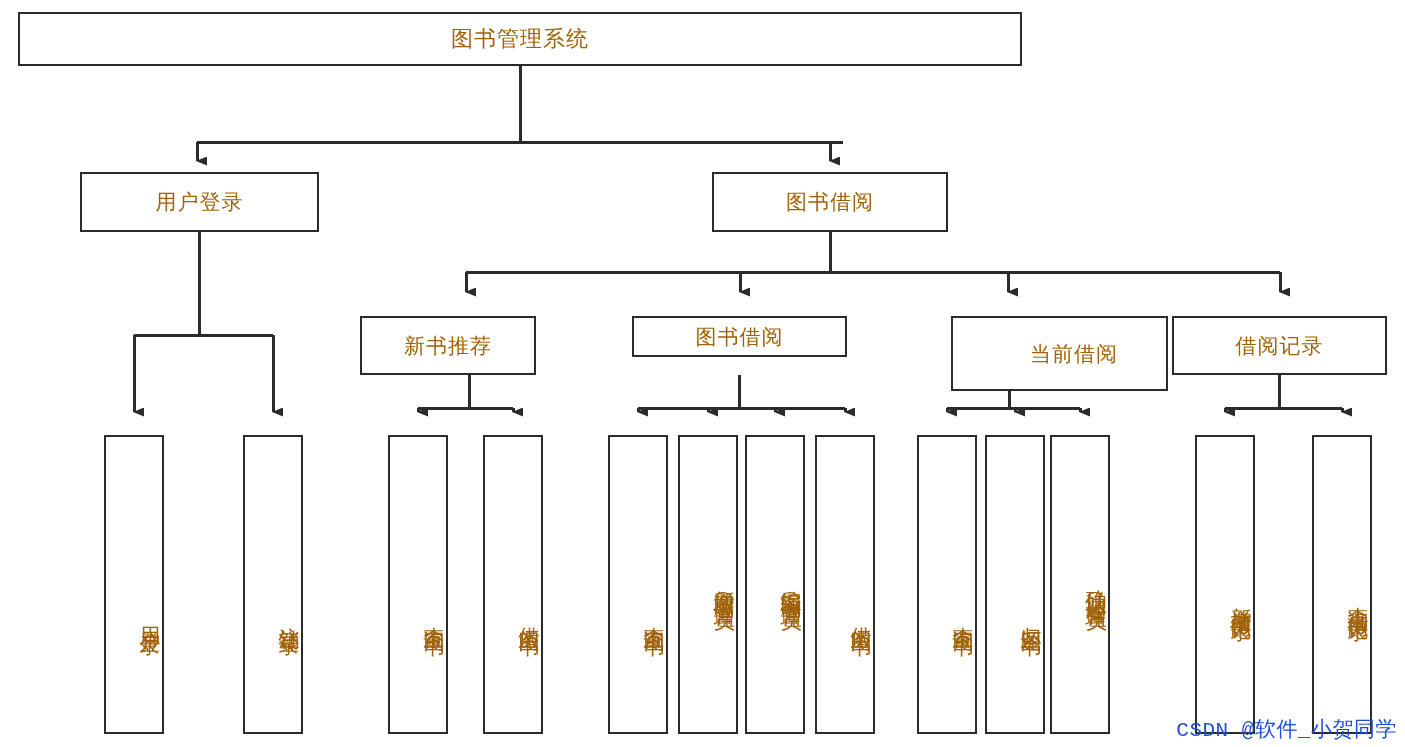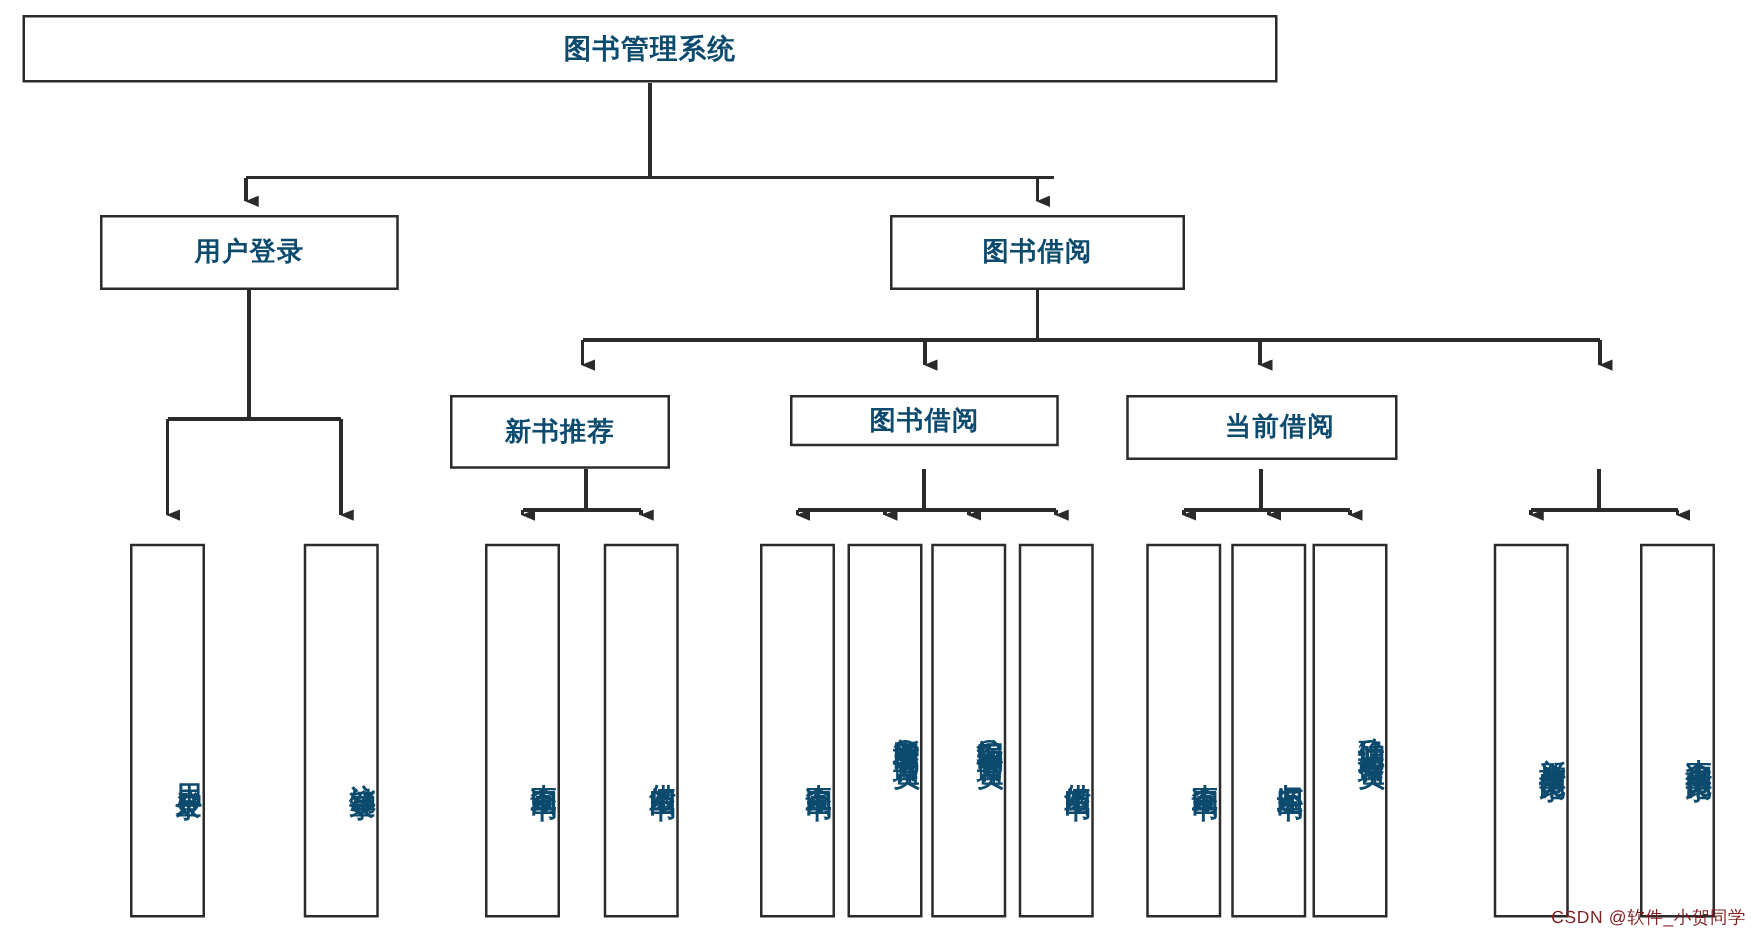--- a/index.html
+++ b/index.html
@@ -27,23 +27,22 @@
     pointer-events: none;
   }
   .node {
     position: absolute;
     box-sizing: border-box;
     background: #ffffff;
     border: 2px solid #2b2b2b;
     display: flex;
     align-items: center;
     justify-content: center;
-    color: #0c4a6e;
+    color: #a16207;
     z-index: 2;
-    font-weight: bold;
   }
   .node.h {
     font-size: 21px;
     letter-spacing: 1px;
     line-height: 1.2;
   }
   .node.root {
     font-size: 22px;
   }
   .node.v {
@@ -57,25 +56,26 @@
     line-height: 1.15;
   }
   .node.v.tall-text {
     align-items: flex-start;
     padding-top: 4px;
   }
   .watermark {
     position: absolute;
     right: 8px;
     bottom: 4px;
-    font-size: 14px;
-    color: #7f1d1d;
+    font-size: 21px;
+    color: #1d4ed8;
     white-space: nowrap;
     z-index: 3;
     letter-spacing: 0.5px;
+    font-family: Liberation Mono, monospace;
   }
 </style>
 </head>
 <body>
 
 <div id="canvas">
 
   <svg id="wires" viewBox="0 0 1405 747" xmlns="http://www.w3.org/2000/svg">
     <defs>
       <marker id="arrowhead" markerWidth="9" markerHeight="11" refX="4.5" refY="10" orient="auto" markerUnits="userSpaceOnUse">
@@ -126,21 +126,22 @@
     </g>
   </svg>
 
   <div class="node h root" style="left:18px; top:12px; width:1004px; height:54px;">图书管理系统</div>
 
   <div class="node h" style="left:80px; top:172px; width:239px; height:60px;">用户登录</div>
   <div class="node h" style="left:712px; top:172px; width:236px; height:60px;">图书借阅</div>
 
   <div class="node h" style="left:360px; top:316px; width:176px; height:59px;">新书推荐</div>
   <div class="node h" style="left:632px; top:316px; width:215px; height:41px;">图书借阅</div>
-  <div class="node h" style="left:901px; top:316px; width:217px; height:52px;padding-left:29px;">当前借阅</div>
+  <div class="node h" style="left:951px; top:316px; width:217px; height:75px;padding-left:29px;">当前借阅</div>
+  <div class="node h" style="left:1172px; top:316px; width:215px; height:59px;">借阅记录</div>
 
   <div class="node v" style="left:104px; top:435px; width:60px; height:299px; padding-top:62px;">用户登录</div>
   <div class="node v" style="left:243px; top:435px; width:60px; height:299px; padding-top:62px;">注销登录</div>
 
   <div class="node v" style="left:388px; top:435px; width:60px; height:299px; padding-top:62px;">查询图书</div>
   <div class="node v" style="left:483px; top:435px; width:60px; height:299px; padding-top:62px;">借阅图书</div>
 
   <div class="node v" style="left:608px; top:435px; width:60px; height:299px; padding-top:62px;">查询图书</div>
   <div class="node v tall-text" style="left:678px; top:435px; width:60px; height:299px;">新增图书（管理员）</div>
   <div class="node v tall-text" style="left:745px; top:435px; width:60px; height:299px;">编辑图书（管理员）</div>

